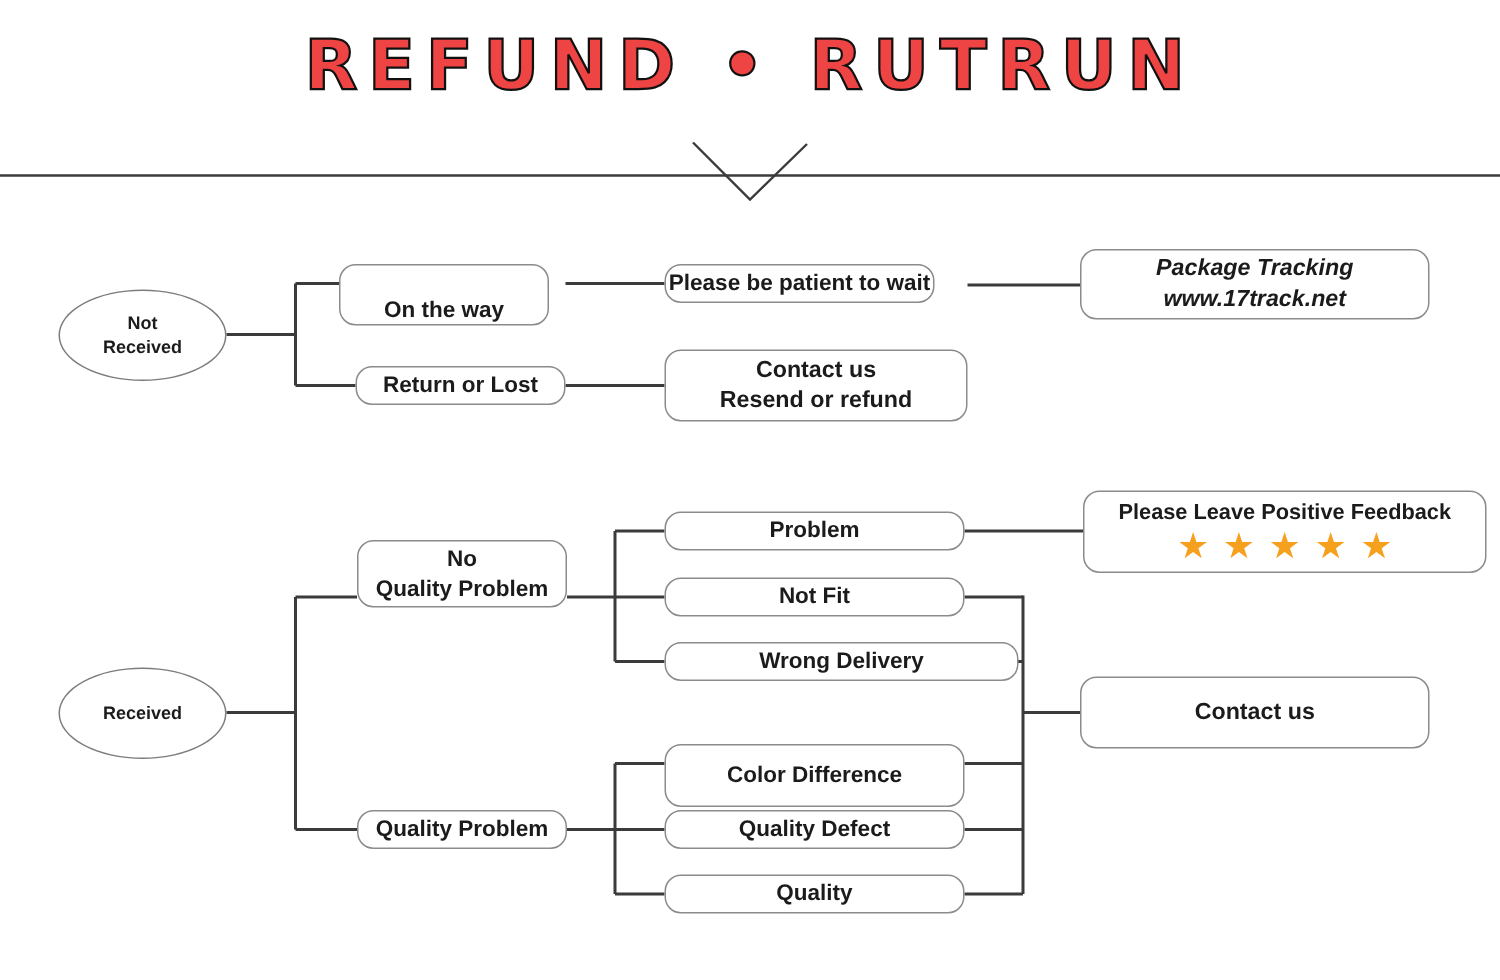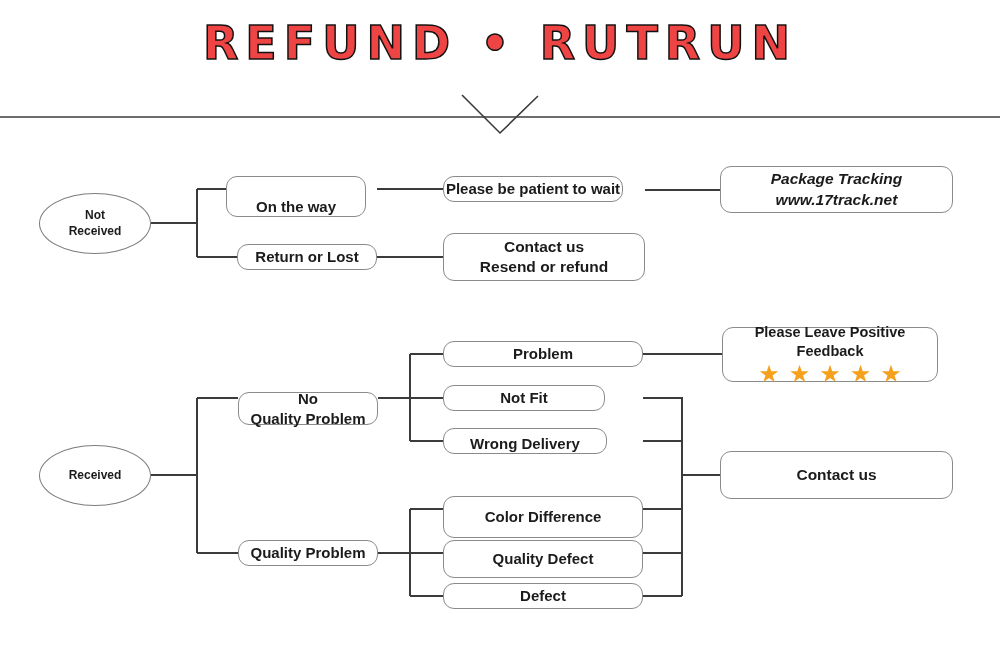--- a/index.html
+++ b/index.html
@@ -39,28 +39,28 @@
   .star{color:var(--star);font-size:24px;line-height:1;
         font-family:"DejaVu Sans",sans-serif;}
   
   #n-not-received{left:39px;top:193px;width:112px;height:61px;}
   #n-on-the-way{left:226px;top:176px;width:140px;height:41px;justify-content:flex-end;}
   #n-please-wait{left:443px;top:176px;width:180px;height:26px;}
   #n-package-tracking{left:720px;top:166px;width:233px;height:47px;font-style:italic;}
   #n-return-or-lost{left:237px;top:244px;width:140px;height:26px;}
   #n-contact-top{left:443px;top:233px;width:202px;height:48px;}
   #n-received{left:39px;top:445px;width:112px;height:61px;}
-  #n-no-quality-problem{left:238px;top:392px;width:140px;height:33px;}
+  #n-no-quality-problem{left:238px;top:360px;width:140px;height:45px;}
   #n-satisfy{left:443px;top:341px;width:200px;height:26px;}
-  #n-not-fit{left:443px;top:385px;width:162px;height:26px;}
-  #n-wrong-delivery{left:443px;top:428px;width:164px;height:26px;justify-content:flex-end;}
-  #n-feedback{left:722px;top:327px;width:216px;height:55px;}
+  #n-not-fit{left:443px;top:385px;width:200px;height:26px;}
+  #n-wrong-delivery{left:443px;top:428px;width:236px;height:26px;}
+  #n-feedback{left:722px;top:327px;width:269px;height:55px;}
   #n-contact-full{left:720px;top:451px;width:233px;height:48px;}
   #n-color-difference{left:443px;top:496px;width:200px;height:42px;}
-  #n-quality-defect{left:443px;top:540px;width:200px;height:38px;}
+  #n-quality-defect{left:443px;top:540px;width:200px;height:26px;}
   #n-damage{left:443px;top:583px;width:200px;height:26px;}
   #n-quality-problem{left:238px;top:540px;width:140px;height:26px;}
 </style>
 </head>
 <body>
 
 <div class="title">REFUND • RUTRUN</div>
 
 <svg class="wires" viewBox="0 0 1000 653" xmlns="http://www.w3.org/2000/svg">
 
@@ -150,17 +150,17 @@
 <div class="node big" id="n-contact-full">
   <span>Contact us</span>
 </div>
 <div class="node" id="n-color-difference">
   <span>Color Difference</span>
 </div>
 <div class="node" id="n-quality-defect">
   <span>Quality Defect</span>
 </div>
 <div class="node" id="n-damage">
-  <span>Defect</span>
+  <span>Quality</span>
 </div>
 <div class="node" id="n-quality-problem">
   <span>Quality Problem</span>
 </div>
 
 </body></html>

